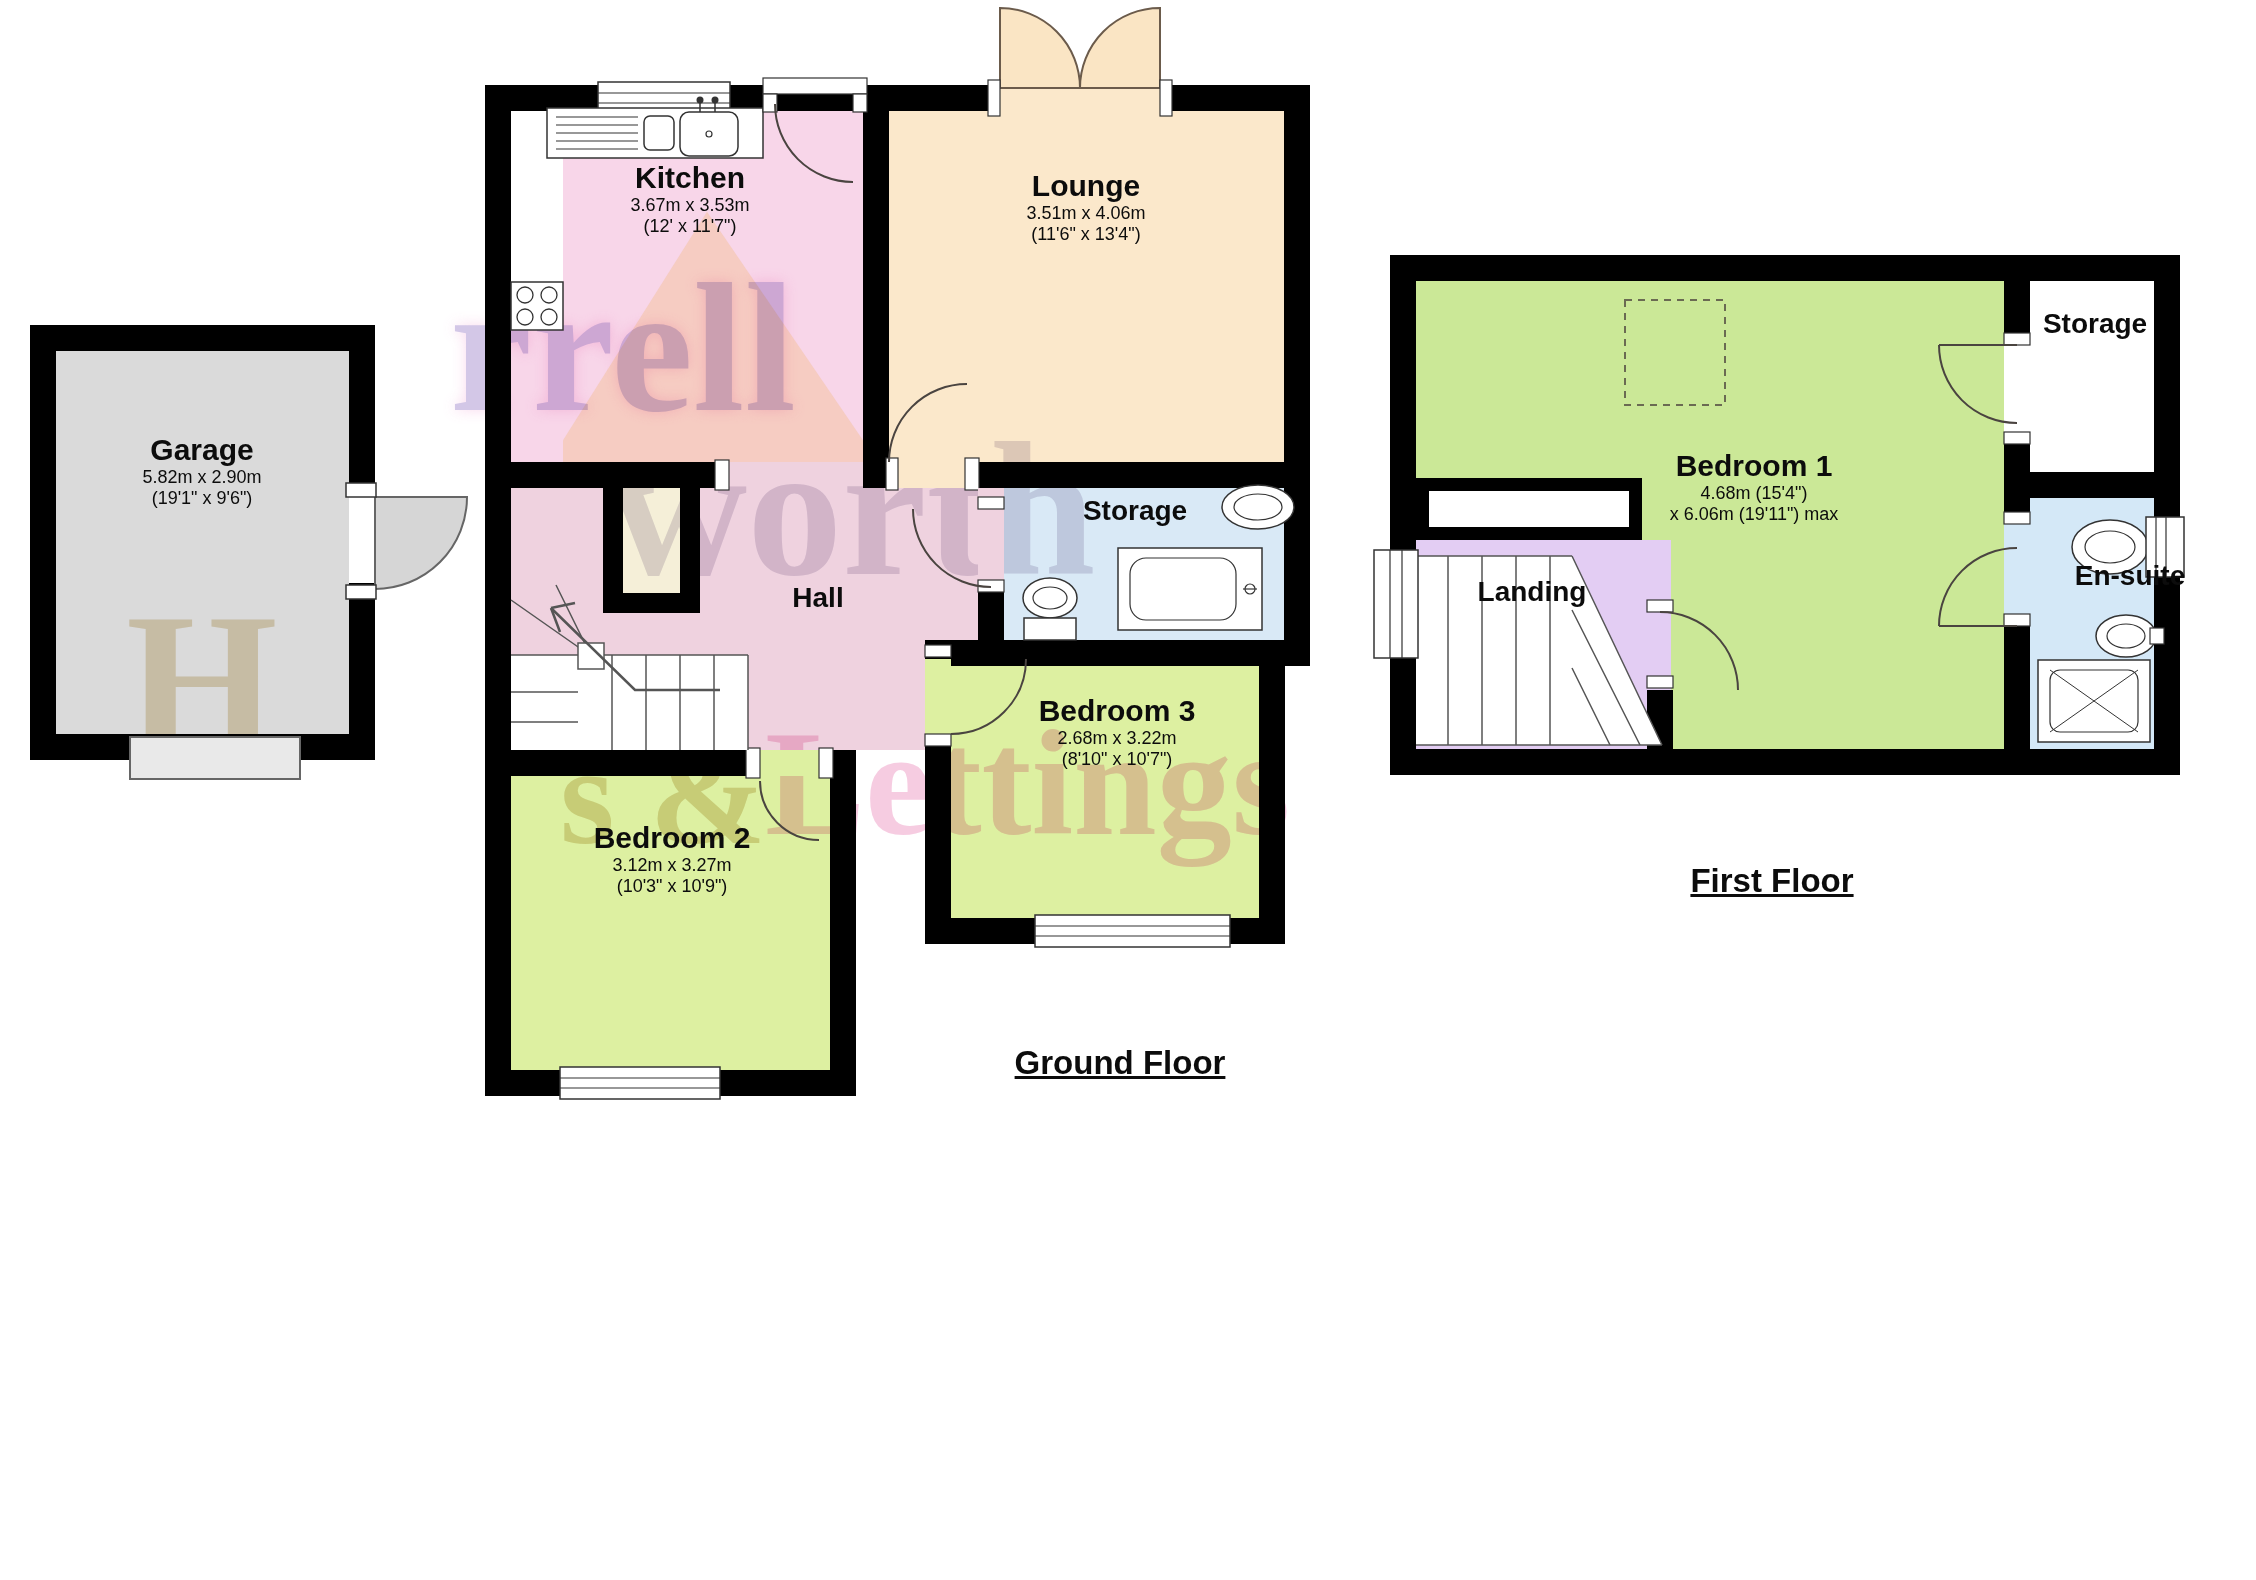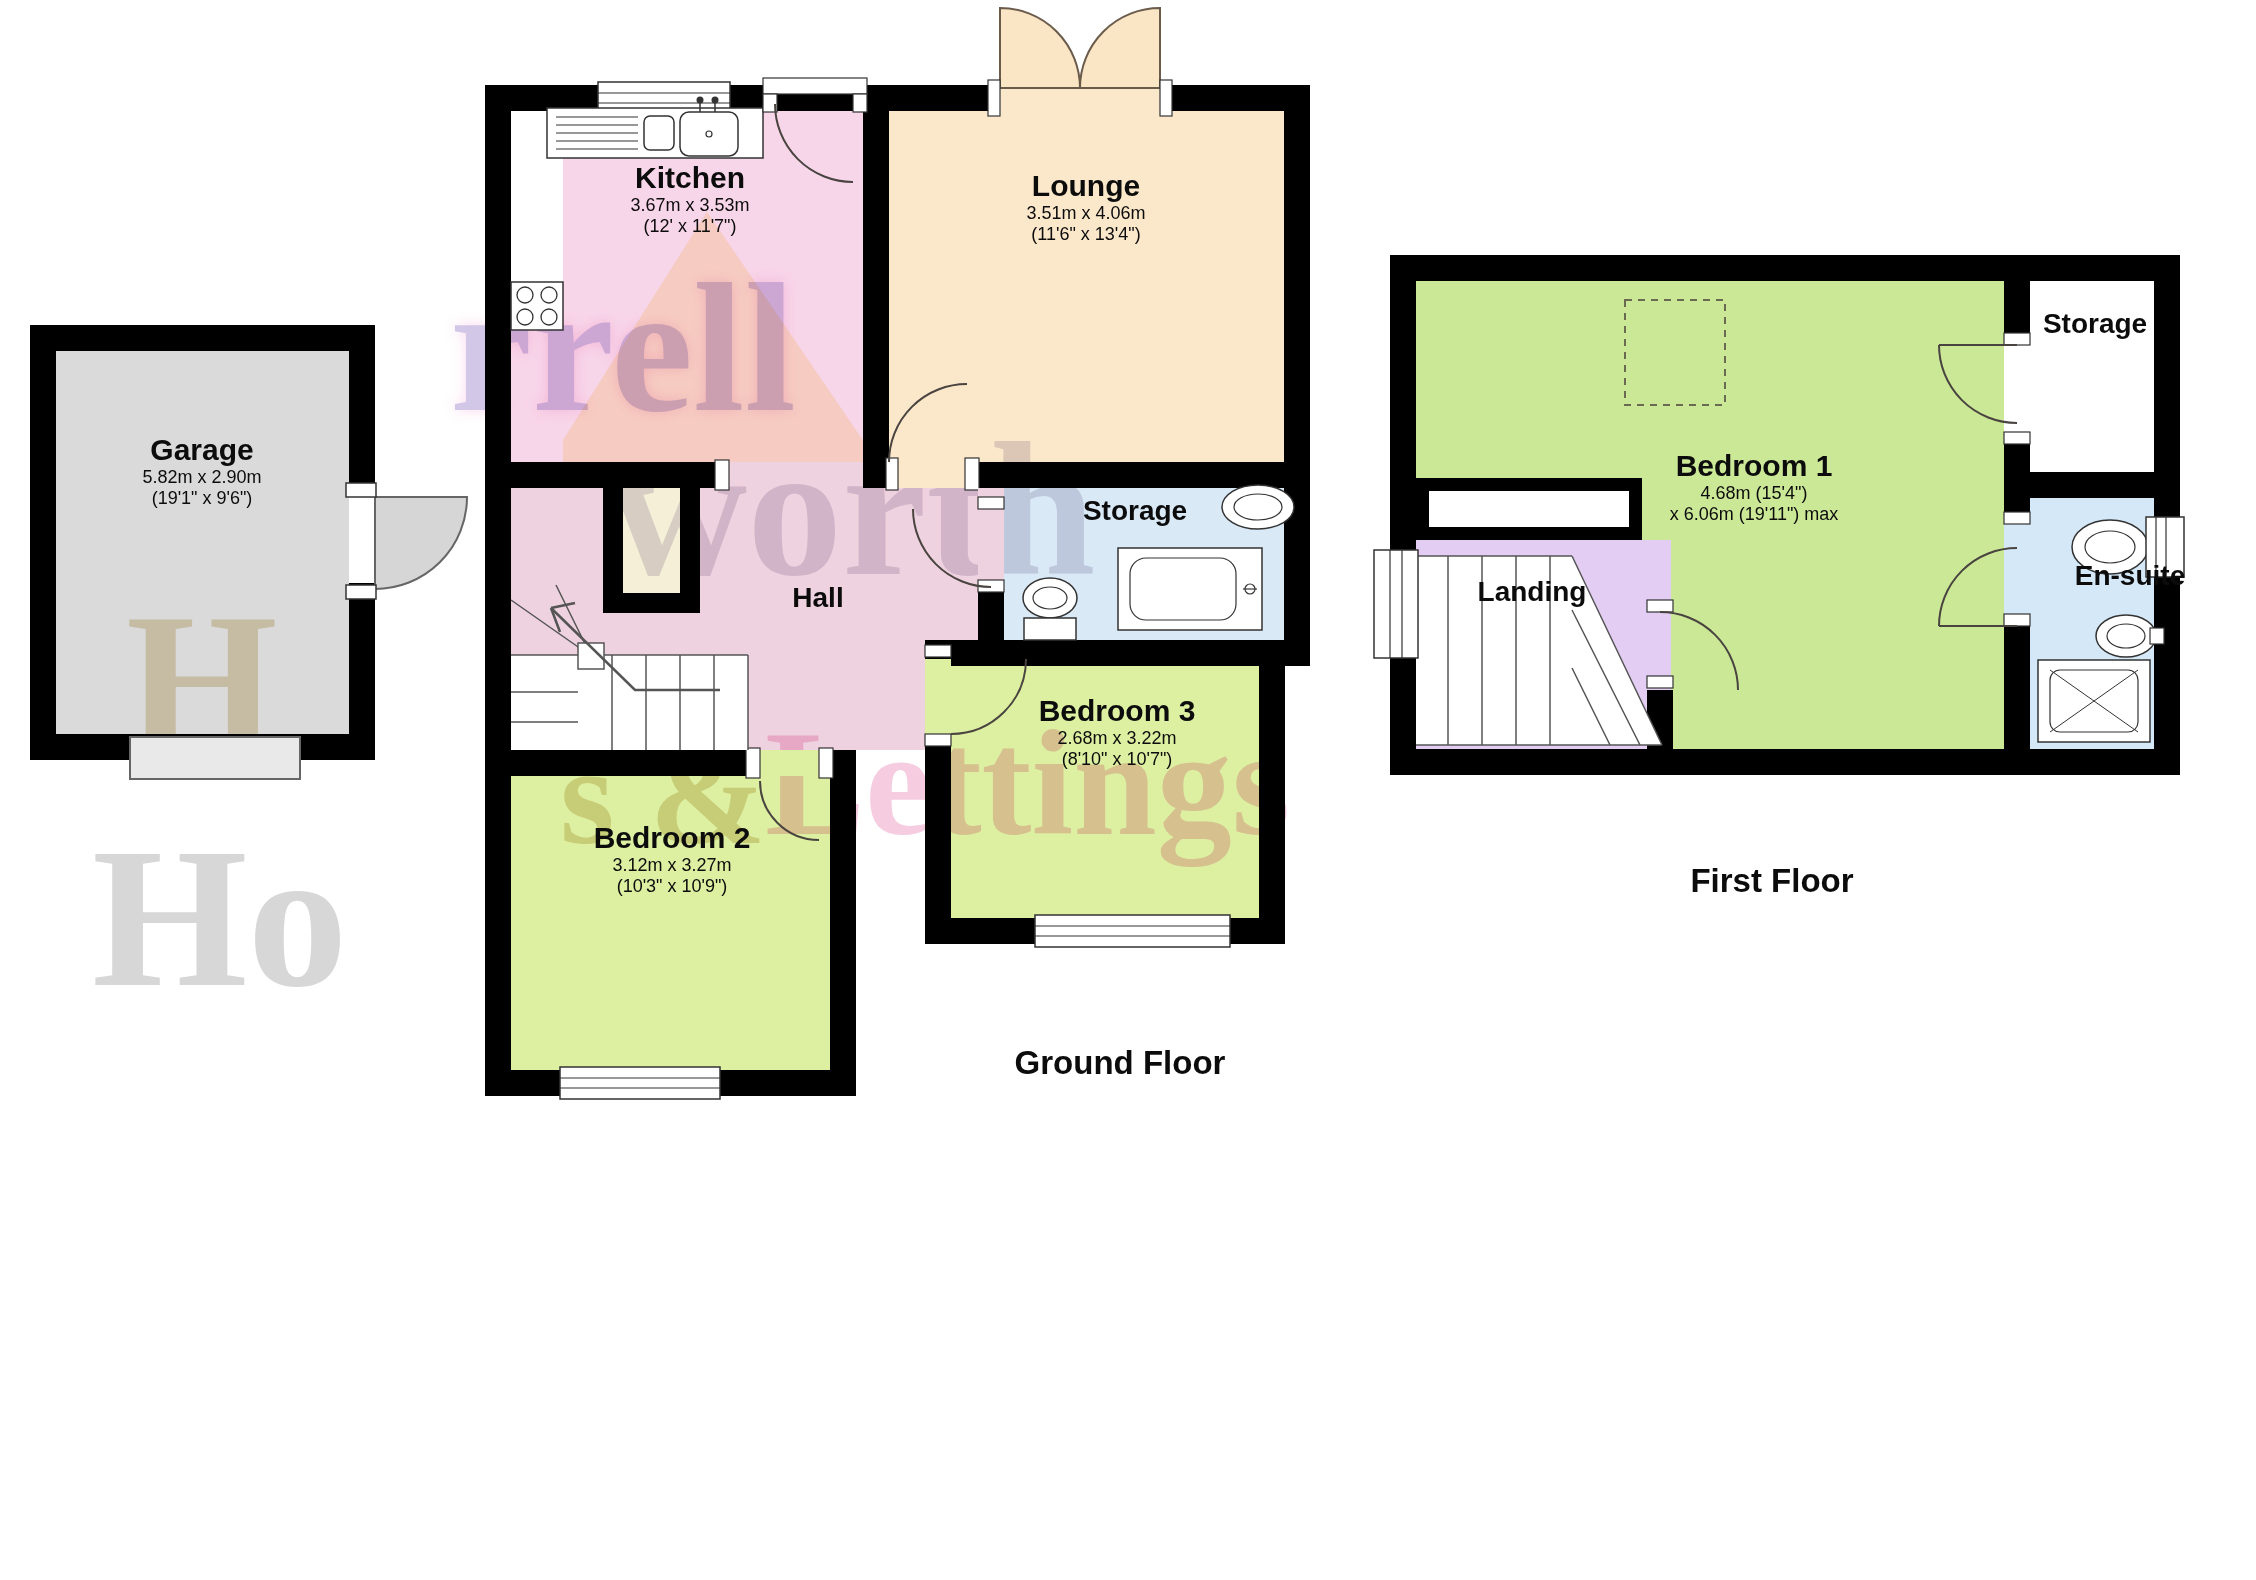--- a/index.html
+++ b/index.html
@@ -10,21 +10,21 @@
       line-height:1;white-space:nowrap;mix-blend-mode:multiply;pointer-events:none;}
   .wall{position:absolute;background:#000;z-index:3;}
   .box{position:absolute;box-sizing:border-box;z-index:3;}
   svg.overlay{position:absolute;left:0;top:0;z-index:4;pointer-events:none;}
   .lbl{position:absolute;transform:translateX(-50%);text-align:center;color:#0c0c0c;
        z-index:6;line-height:1.17;white-space:nowrap;}
   .nm{display:block;font-size:30px;font-weight:bold;}
   .dm{display:block;font-size:18px;}
   .sm .nm{font-size:28px;}
   .title{position:absolute;transform:translateX(-50%);font-size:33px;font-weight:bold;
-         color:#0c0c0c;z-index:6;white-space:nowrap;}
+         color:#0c0c0c;z-index:6;white-space:nowrap;text-decoration:underline;}
   .wedge{position:absolute;z-index:1;}
 </style>
 </head>
 <body>
 
 <div id="canvas">
 
   <div class="fill" style="left:56px;top:351px;width:293px;height:383px;background:#DADADA;"></div>
 
   <div class="fill" style="left:563px;top:158px;width:300px;height:304px;background:#F8D6E9;"></div>
@@ -48,21 +48,20 @@
 
   <div class="fill" style="left:1416px;top:281px;width:588px;height:468px;background:#CBE897;"></div>
   <div class="fill" style="left:1416px;top:540px;width:255px;height:209px;background:#E3CDF3;"></div>
   <div class="fill" style="left:2030px;top:498px;width:124px;height:251px;background:#D4E8F7;"></div>
 
   <div class="wm" style="left:450px;top:255px;font-size:185px;color:#A78FD0;opacity:.5;text-shadow:0 0 14px rgba(243,170,216,.9);">rrell</div>
   <div class="wm" style="left:610px;top:415px;font-size:190px;color:#B9AFC6;opacity:.45;">worth</div>
   <div class="wm" style="left:560px;top:726px;font-size:140px;color:#CDB478;opacity:.5;">s &amp;</div>
   <div class="wm" style="left:765px;top:708px;font-size:150px;color:#EE9AC4;opacity:.5;">Lettings</div>
   <div class="wm" style="left:126px;top:585px;font-size:195px;color:#D2BA82;opacity:.5;">H</div>
-  <div class="wm" style="left:92px;top:818px;font-size:200px;color:#BDBDBD;opacity:.6;">Ho</div>
 
   <div class="wall" style="left:30px;top:325px;width:345px;height:26px;"></div>
   <div class="wall" style="left:30px;top:325px;width:26px;height:435px;"></div>
   <div class="wall" style="left:349px;top:325px;width:26px;height:435px;"></div>
   <div class="wall" style="left:30px;top:734px;width:345px;height:26px;"></div>
 
   <div class="wall" style="left:485px;top:85px;width:825px;height:26px;"></div>
   <div class="wall" style="left:485px;top:85px;width:26px;height:1011px;"></div>
   <div class="wall" style="left:863px;top:111px;width:26px;height:377px;"></div>
   <div class="wall" style="left:1284px;top:85px;width:26px;height:581px;"></div>

